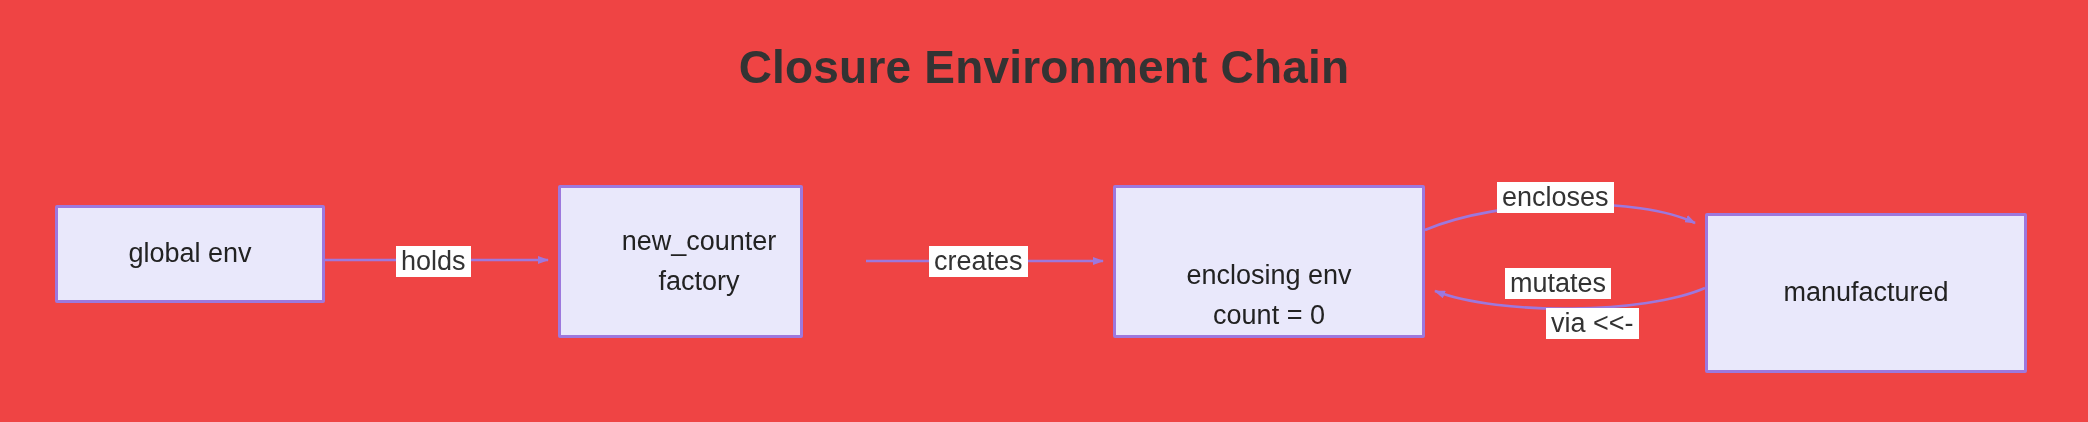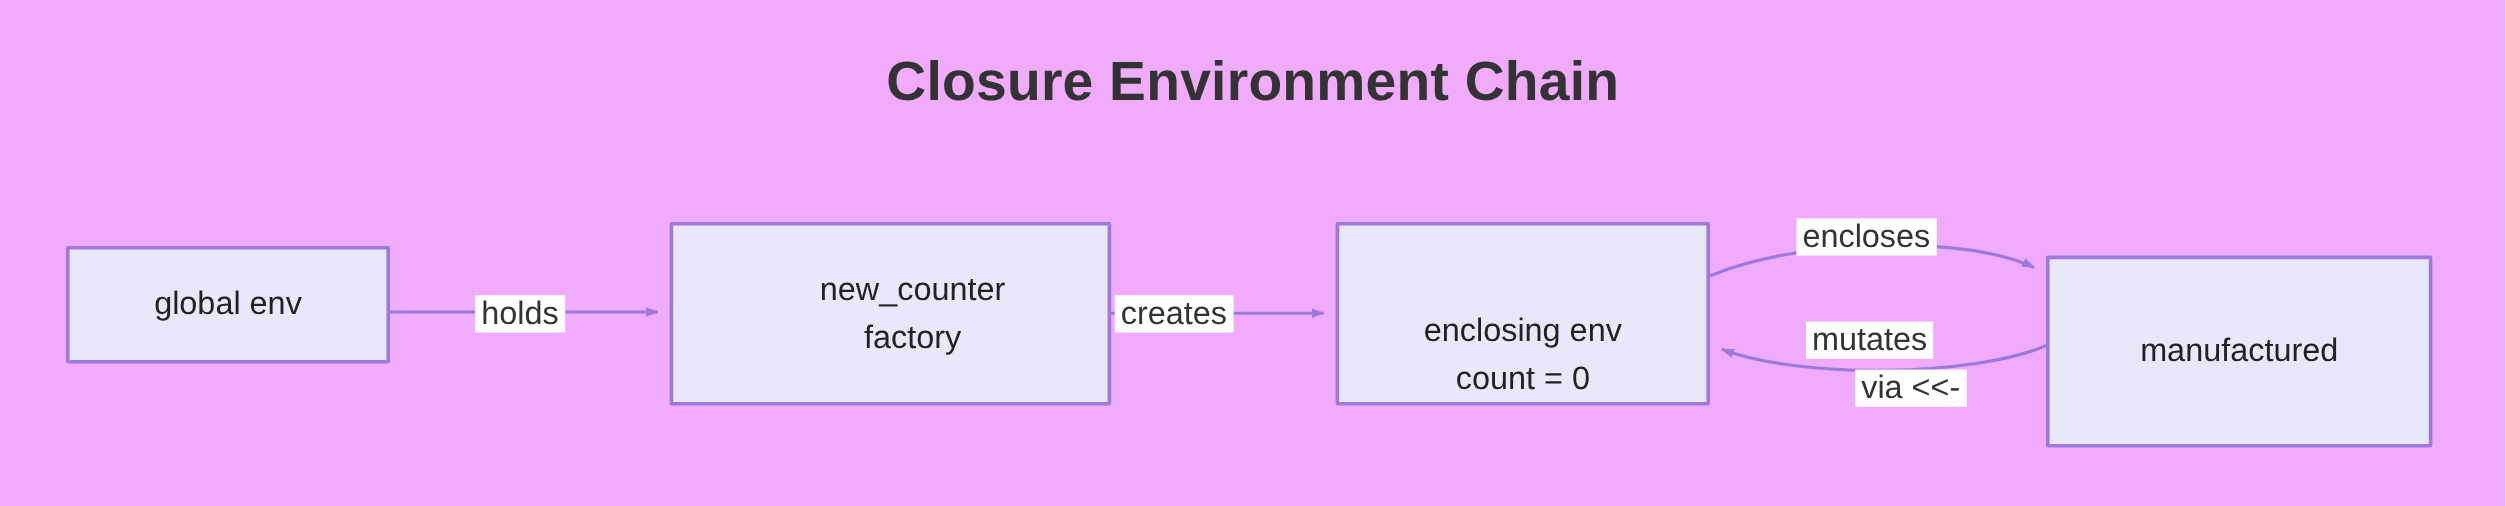--- a/index.html
+++ b/index.html
@@ -8,21 +8,21 @@
     background: #ffffff;
   }
   body {
     font-family: "Liberation Sans", "DejaVu Sans", sans-serif;
     -webkit-font-smoothing: antialiased;
   }
   #diagram-root {
     position: relative;
     width: 2088px;
     height: 422px;
-    background: #f0abfc;
+    background: #ef4444;
     overflow: hidden;
   }
   #diagram-title {
     position: absolute;
     left: 0;
     top: 40px;
     width: 2088px;
     text-align: center;
     font-size: 46px;
     font-weight: 700;
@@ -41,21 +41,21 @@
     justify-content: center;
     color: #222222;
     font-size: 27px;
     line-height: 1.46;
   }
   .node .node-line {
     display: block;
     white-space: nowrap;
   }
   #node-global-env  { left: 55px;   top: 205px; width: 270px; height: 98px; }
-  #node-factory     { left: 558px;  top: 185px; width: 368px; height: 153px; padding-left: 37px; }
+  #node-factory     { left: 558px;  top: 185px; width: 245px; height: 153px; padding-left: 37px; }
   #node-enclosing   { left: 1113px; top: 185px; width: 312px; height: 153px; justify-content: flex-end; }
   #node-manufactured{ left: 1705px; top: 182px; width: 322px; height: 160px; margin-top: 31px; }
 
   #edge-layer {
     position: absolute;
     left: 0;
     top: 0;
     width: 2088px;
     height: 422px;
     pointer-events: none;

